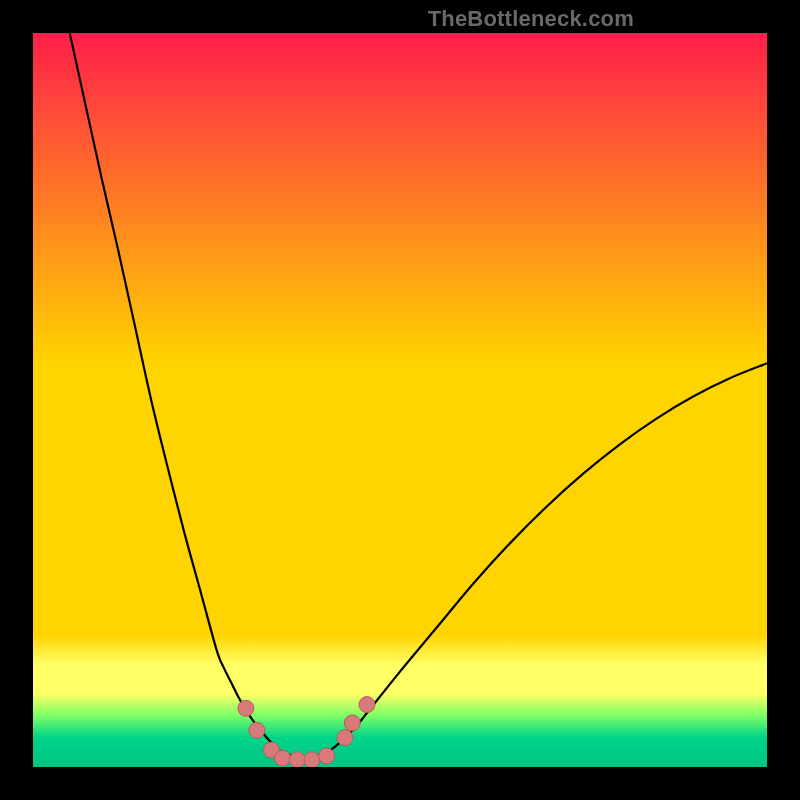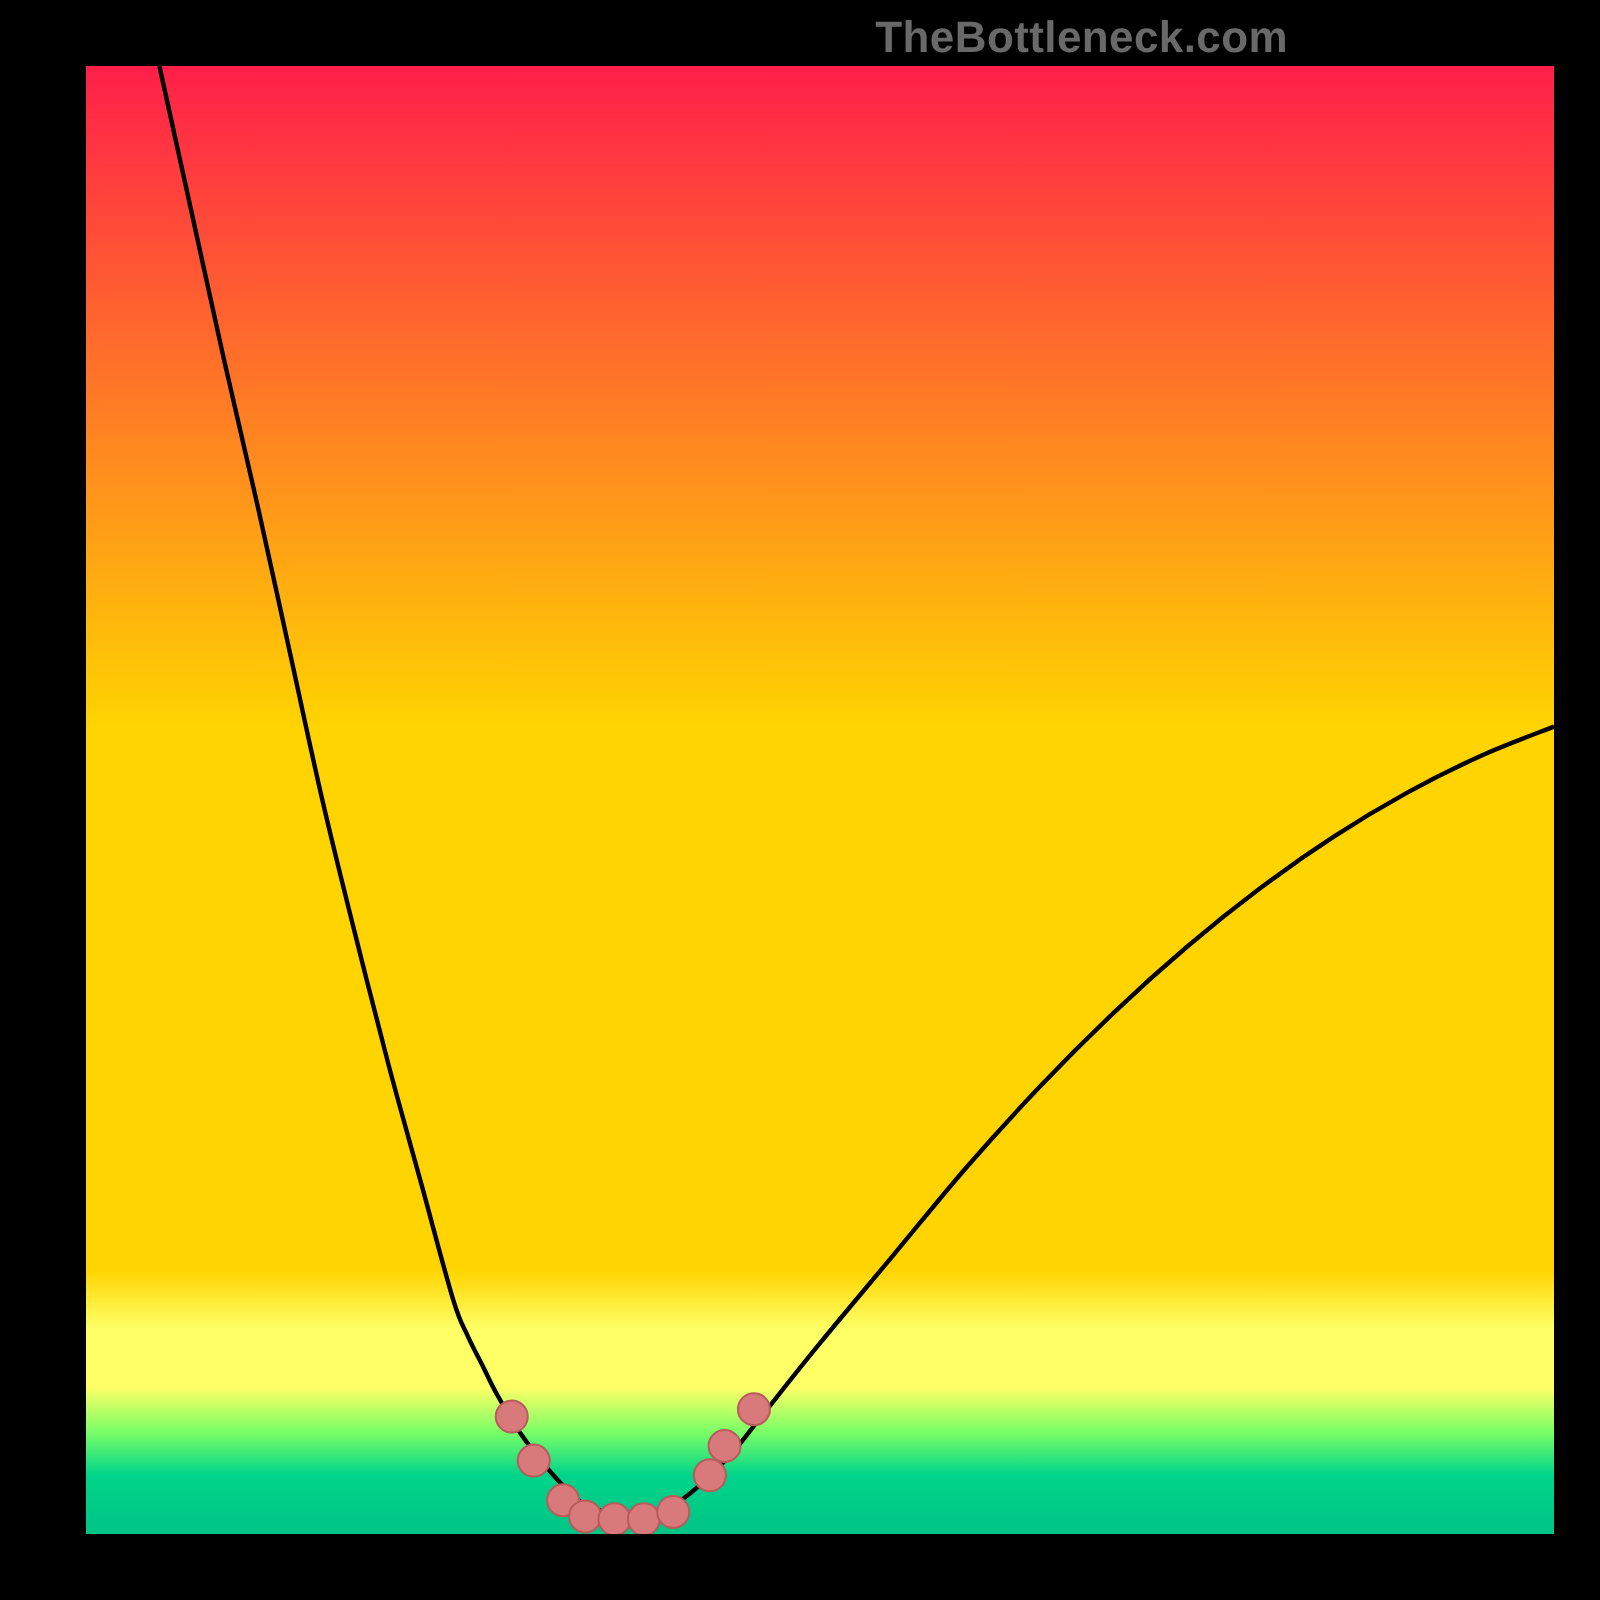--- a/index.html
+++ b/index.html
@@ -5,21 +5,21 @@
   html, body {
     margin: 0;
     padding: 0;
     width: 800px;
     height: 800px;
     background: #000;
     overflow: hidden;
   }
   .frame {
     position: absolute;
-    left: 10px;
+    left: 0;
     top: 0;
     width: 648px;
     height: 800px;
     background: #0f172a;
   }
   .watermark {
     position: absolute;
     top: 6px;
     right: 14px;
     font-family: Arial, Helvetica, sans-serif;

